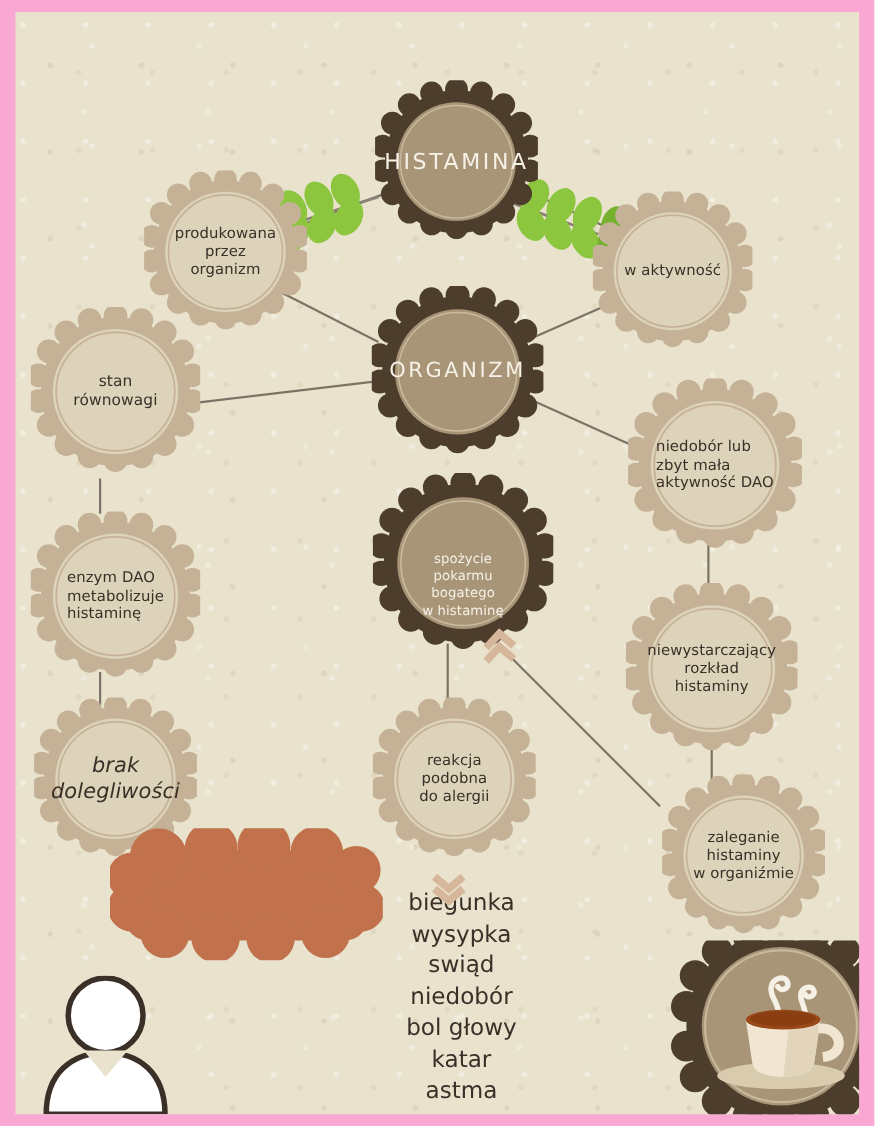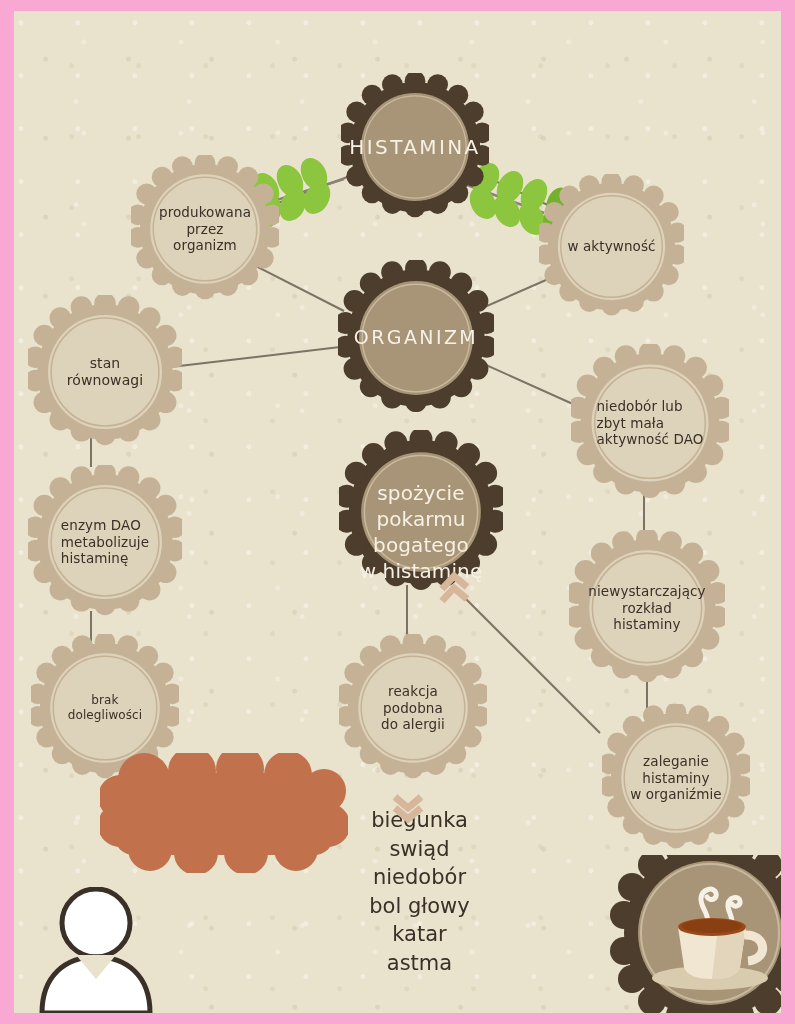--- a/index.html
+++ b/index.html
@@ -249,21 +249,21 @@
             <circle cx="10.6" cy="26.3" r="7"></circle>
           <circle cx="21" cy="15" r="7"></circle>
             <circle cx="34.7" cy="7.8" r="7"></circle>
         </g>
         <circle cx="50" cy="50" r="36.5" fill="#a89577"></circle>
         <circle cx="50" cy="50" r="34.5" fill="none" stroke="#cfc0a6" stroke-width="0.9" opacity="0.85"></circle>
       </svg>
       <span class="label" style="font-size:19px;">ORGANIZM</span>
     </div>
 
-    <div class="badge light" style="left:14px;top:284px;width:154px;height:154px;">
+    <div class="badge light" style="left:14px;top:268px;width:154px;height:154px;">
       <svg class="scallop" viewBox="0 0 100 100">
         <circle cx="50" cy="50" r="44" fill="#c5b296"></circle>
         <g fill="#c5b296">
           <circle cx="50" cy="5.5" r="7"></circle>
             <circle cx="65.3" cy="7.8" r="7"></circle>
           <circle cx="79" cy="15" r="7"></circle>
             <circle cx="89.4" cy="26.3" r="7"></circle>
           <circle cx="95.4" cy="40.4" r="7"></circle>
             <circle cx="95.4" cy="55.6" r="7"></circle>
           <circle cx="89.4" cy="69.7" r="7"></circle>
@@ -336,21 +336,21 @@
           <circle cx="10.6" cy="69.7" r="7"></circle>
             <circle cx="4.6" cy="55.6" r="7"></circle>
           <circle cx="4.6" cy="40.4" r="7"></circle>
             <circle cx="10.6" cy="26.3" r="7"></circle>
           <circle cx="21" cy="15" r="7"></circle>
             <circle cx="34.7" cy="7.8" r="7"></circle>
         </g>
         <circle cx="50" cy="50" r="36.5" fill="#a89577"></circle>
         <circle cx="50" cy="50" r="34.5" fill="none" stroke="#cfc0a6" stroke-width="0.9" opacity="0.85"></circle>
       </svg>
-      <span class="label" style="font-size:20px;line-height:1.3;margin-top:40px;">spożycie
+      <span class="label" style="font-size:12px;line-height:1.3;margin-top:40px;">spożycie
 pokarmu
 bogatego
 w histaminę</span>
     </div>
 
     <div class="badge light" style="left:14px;top:454px;width:154px;height:154px;">
       <svg class="scallop" viewBox="0 0 100 100">
         <circle cx="50" cy="50" r="44" fill="#c5b296"></circle>
         <g fill="#c5b296">
           <circle cx="50" cy="5.5" r="7"></circle>
@@ -430,21 +430,21 @@
           <circle cx="10.6" cy="69.7" r="7"></circle>
             <circle cx="4.6" cy="55.6" r="7"></circle>
           <circle cx="4.6" cy="40.4" r="7"></circle>
             <circle cx="10.6" cy="26.3" r="7"></circle>
           <circle cx="21" cy="15" r="7"></circle>
             <circle cx="34.7" cy="7.8" r="7"></circle>
         </g>
         <circle cx="50" cy="50" r="37" fill="#ddd2ba"></circle>
         <circle cx="50" cy="50" r="35" fill="none" stroke="#c5b296" stroke-width="1"></circle>
       </svg>
-      <span class="label" style="font-size:12px;">brak
+      <span class="label" style="font-size:19px;font-style:italic;">brak
 dolegliwości</span>
     </div>
 
     <div class="badge light" style="left:325px;top:623px;width:148px;height:148px;">
       <svg class="scallop" viewBox="0 0 100 100">
         <circle cx="50" cy="50" r="44" fill="#c5b296"></circle>
         <g fill="#c5b296">
           <circle cx="50" cy="5.5" r="7"></circle>
             <circle cx="65.3" cy="7.8" r="7"></circle>
           <circle cx="79" cy="15" r="7"></circle>
@@ -534,20 +534,21 @@
           <circle cx="20" cy="72" r="22"></circle>
             <circle cx="20" cy="44" r="22"></circle>
           <circle cx="22" cy="140" r="12"></circle>
           <circle cx="6" cy="158" r="7"></circle>
         </g>
       </svg>
     </div>
 
     <div id="symptoms">
       <div>biegunka</div>
+      <div>wysypka</div>
       <div>swiąd</div>
       <div>niedobór</div>
       <div>bol głowy</div>
       <div>katar</div>
       <div>astma</div>
     </div>
 
     <svg id="person" viewBox="0 0 148 126">
       <g>
         <circle cx="66" cy="36" r="34" fill="#ffffff" stroke="#3a3027" stroke-width="5"></circle>

